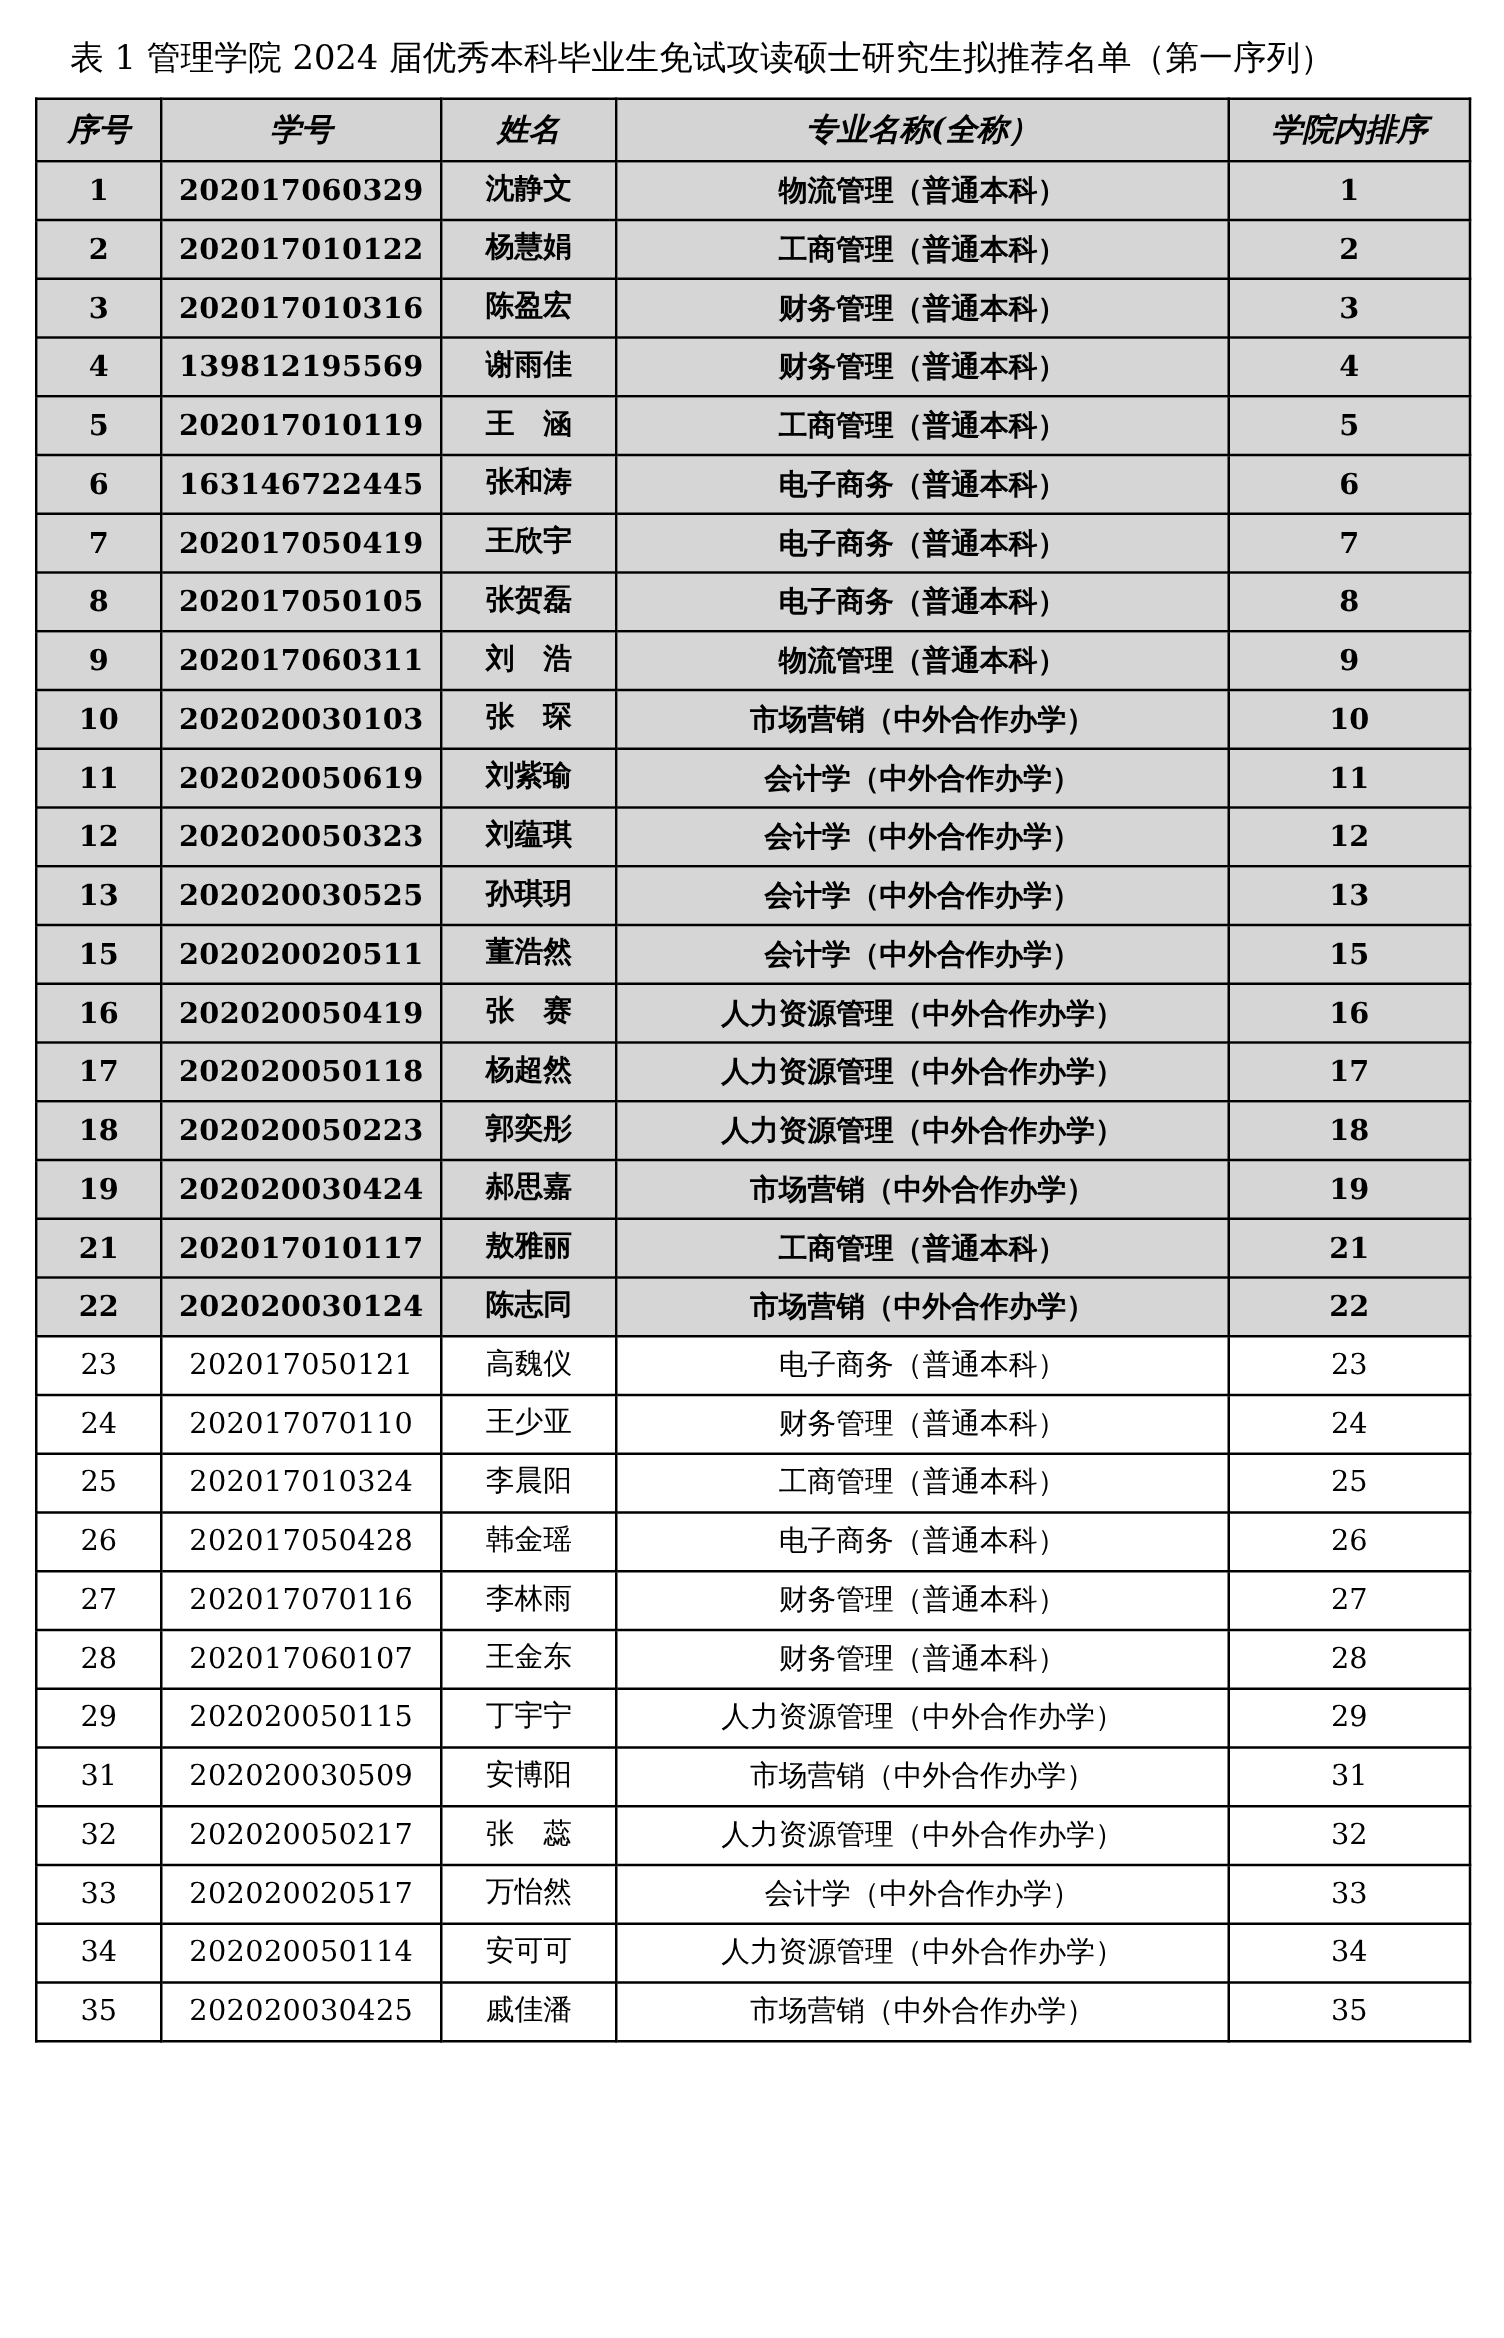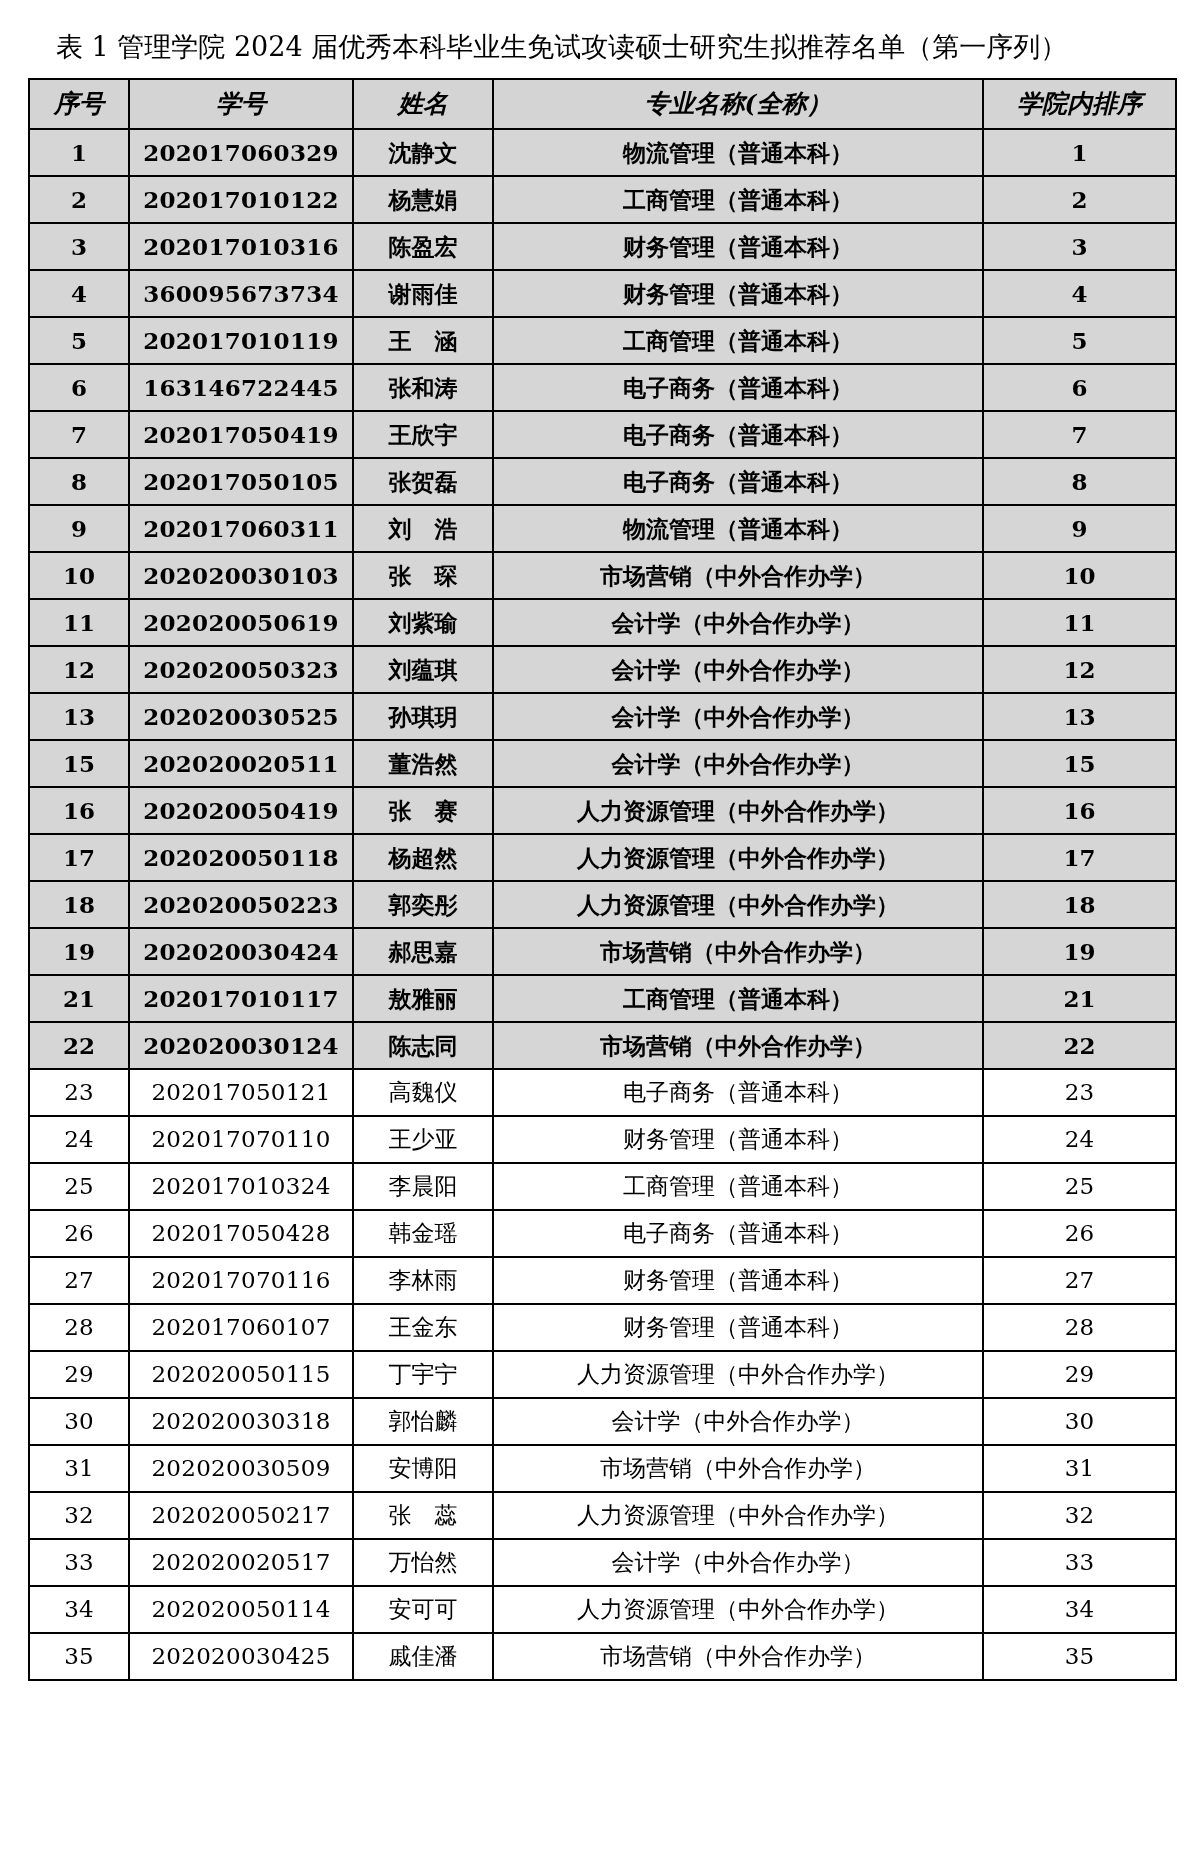--- a/index.html
+++ b/index.html
@@ -68,21 +68,21 @@
   tr.shaded td {
     background: #d6d6d6;
     font-weight: bold;
   }
   tr.plain td {
     background: #ffffff;
     font-weight: normal;
   }
   td.cell-seq  { font-size: 23px; }
   td.cell-sid  { font-size: 23px; letter-spacing: 0.3px; }
-  td.cell-name { font-size: 24px; }
+  td.cell-name { font-size: 24px; font-family: Liberation Mono, monospace; }
   td.cell-major{ font-size: 24px; }
   td.cell-rank { font-size: 23px; }
 </style>
 </head>
 <body>
 
 <div class="page">
 
   <div class="table-title">表 1 管理学院 2024 届优秀本科毕业生免试攻读硕士研究生拟推荐名单（第一序列）</div>
 
@@ -120,21 +120,21 @@
         </tr>
         <tr class="shaded">
           <td class="cell-seq">3</td>
           <td class="cell-sid">202017010316</td>
           <td class="cell-name">陈盈宏</td>
           <td class="cell-major">财务管理（普通本科）</td>
           <td class="cell-rank">3</td>
         </tr>
         <tr class="shaded">
           <td class="cell-seq">4</td>
-          <td class="cell-sid">360095673734</td>
+          <td class="cell-sid">139812195569</td>
           <td class="cell-name">谢雨佳</td>
           <td class="cell-major">财务管理（普通本科）</td>
           <td class="cell-rank">4</td>
         </tr>
         <tr class="shaded">
           <td class="cell-seq">5</td>
           <td class="cell-sid">202017010119</td>
           <td class="cell-name">王　涵</td>
           <td class="cell-major">工商管理（普通本科）</td>
           <td class="cell-rank">5</td>
@@ -287,27 +287,20 @@
           <td class="cell-rank">28</td>
         </tr>
         <tr class="plain">
           <td class="cell-seq">29</td>
           <td class="cell-sid">202020050115</td>
           <td class="cell-name">丁宇宁</td>
           <td class="cell-major">人力资源管理（中外合作办学）</td>
           <td class="cell-rank">29</td>
         </tr>
         <tr class="plain">
-          <td class="cell-seq">30</td>
-          <td class="cell-sid">202020030318</td>
-          <td class="cell-name">郭怡麟</td>
-          <td class="cell-major">会计学（中外合作办学）</td>
-          <td class="cell-rank">30</td>
-        </tr>
-        <tr class="plain">
           <td class="cell-seq">31</td>
           <td class="cell-sid">202020030509</td>
           <td class="cell-name">安博阳</td>
           <td class="cell-major">市场营销（中外合作办学）</td>
           <td class="cell-rank">31</td>
         </tr>
         <tr class="plain">
           <td class="cell-seq">32</td>
           <td class="cell-sid">202020050217</td>
           <td class="cell-name">张　蕊</td>

